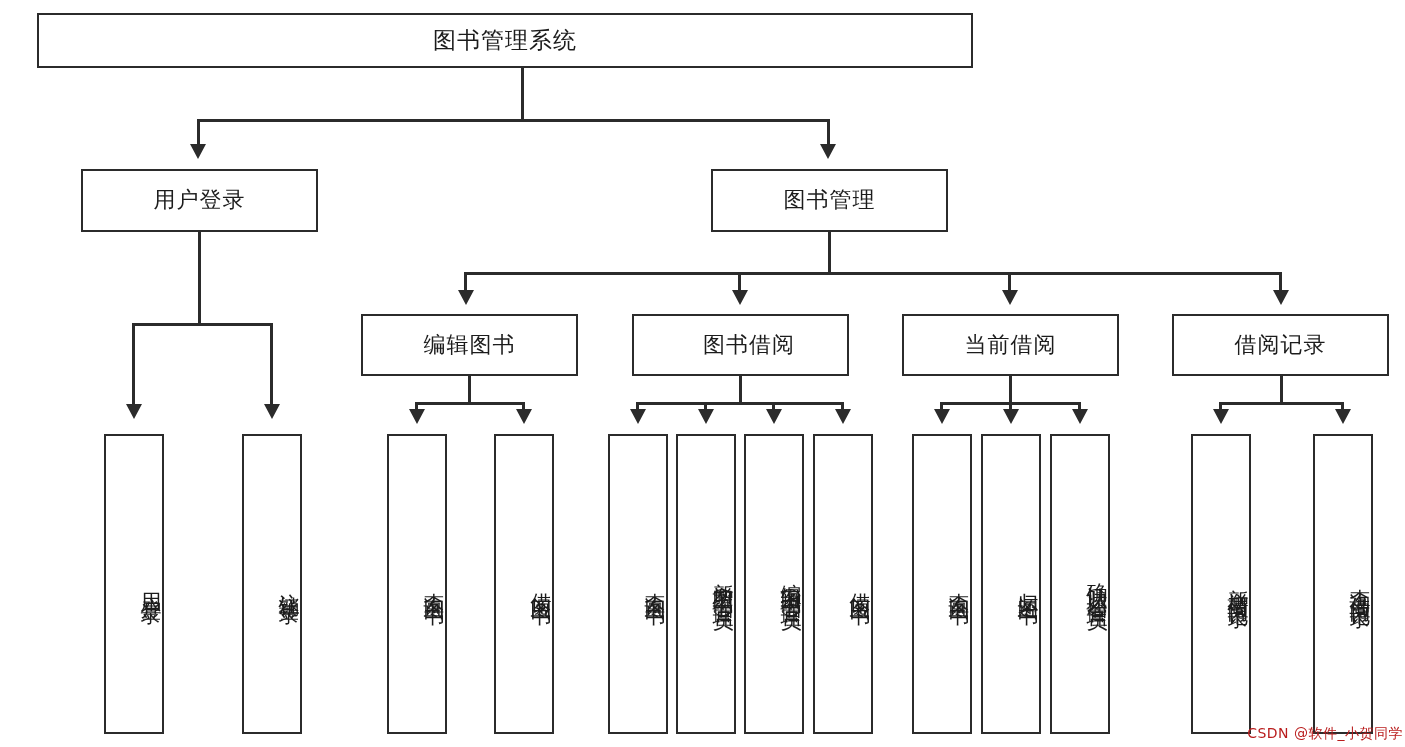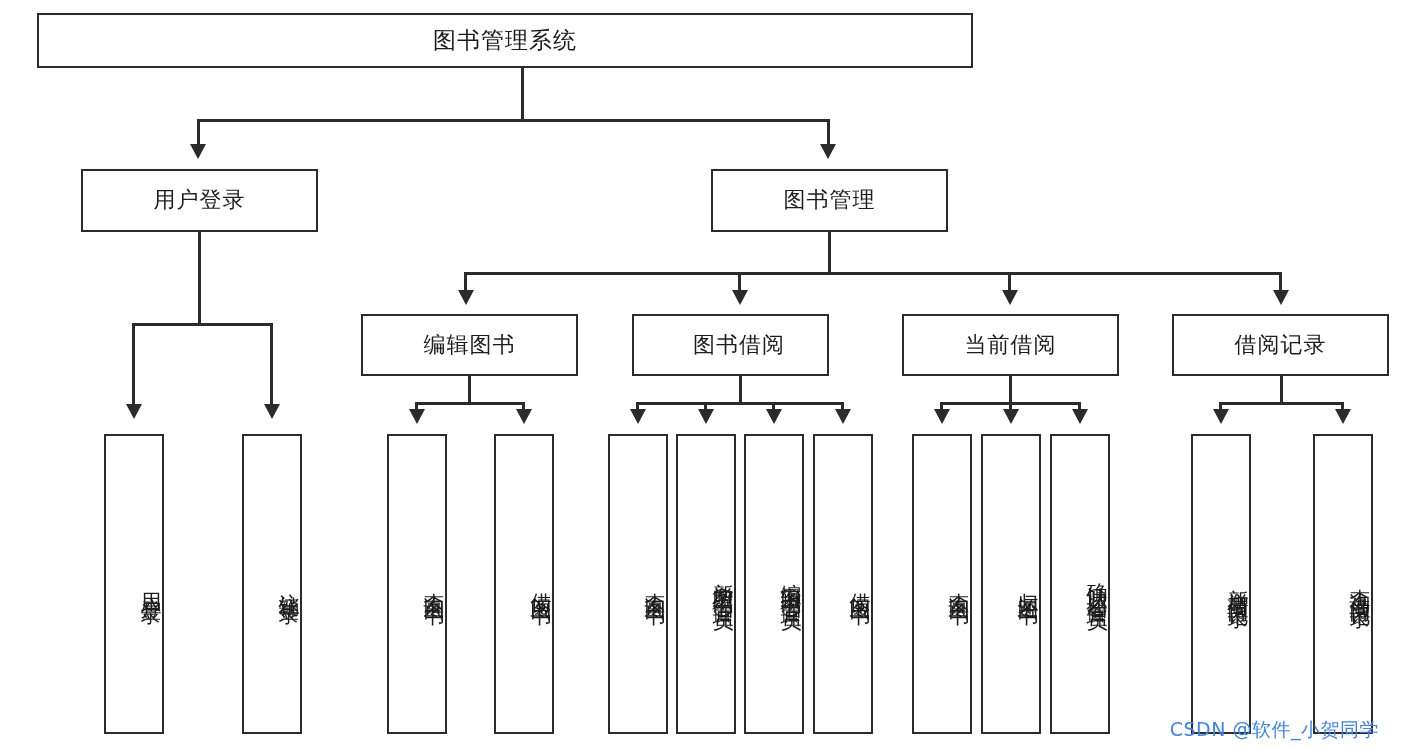--- a/index.html
+++ b/index.html
@@ -63,24 +63,24 @@
   .arrow{
     position:absolute;
     width:0;height:0;
     border-left:8px solid transparent;
     border-right:8px solid transparent;
     border-top:15px solid #2b2b2b;
   }
   
   #watermark{
     position:absolute;
-    right:26px;
+    right:2px;
     bottom:4px;
-    font-size:19px;
-    color:#3b82f6;
+    font-size:14px;
+    color:#b91c1c;
     letter-spacing:0.5px;
     white-space:nowrap;
     pointer-events:none;
   }
 </style>
 </head>
 <body>
 
 <div id="canvas">
 
@@ -119,21 +119,21 @@
   <div class="edge vline" style="left:738px;top:272px;width:3px;height:20px;"></div>
   <div class="arrow" style="left:732px;top:290px;"></div>
   <div class="edge vline" style="left:1008px;top:272px;width:3px;height:20px;"></div>
   <div class="arrow" style="left:1002px;top:290px;"></div>
   <div class="edge vline" style="left:1279px;top:272px;width:3px;height:20px;"></div>
   <div class="arrow" style="left:1273px;top:290px;"></div>
 
   <div class="node h" style="left:361px;top:314px;width:217px;height:62px;">
     <span>编辑图书</span>
   </div>
-  <div class="node h" style="left:632px;top:314px;width:197px;height:62px;padding-left:17px;">
+  <div class="node h" style="left:632px;top:314px;width:217px;height:62px;padding-left:17px;">
     <span>图书借阅</span>
   </div>
   <div class="node h" style="left:902px;top:314px;width:217px;height:62px;text-align:center;">
     <span>当前借阅</span>
   </div>
   <div class="node h" style="left:1172px;top:314px;width:217px;height:62px;">
     <span>借阅记录</span>
   </div>
 
   <div class="edge vline" style="left:468px;top:376px;width:3px;height:28px;"></div>

